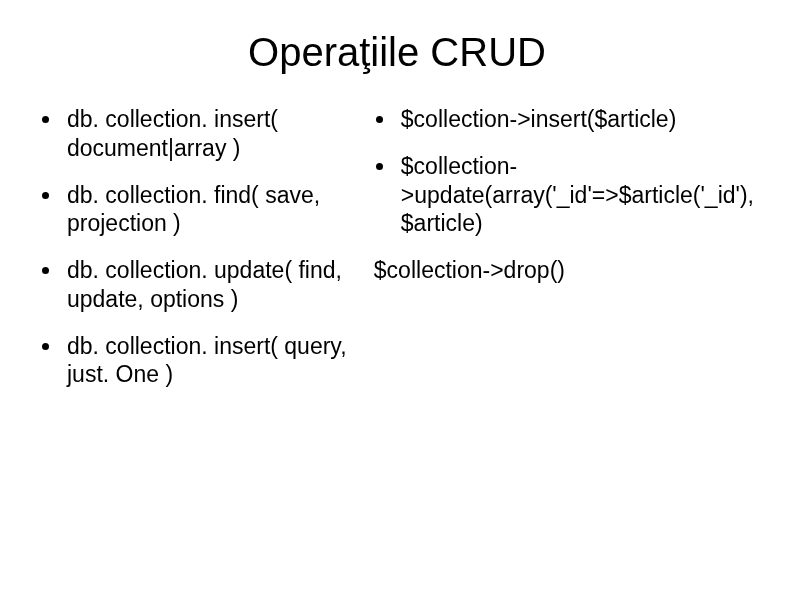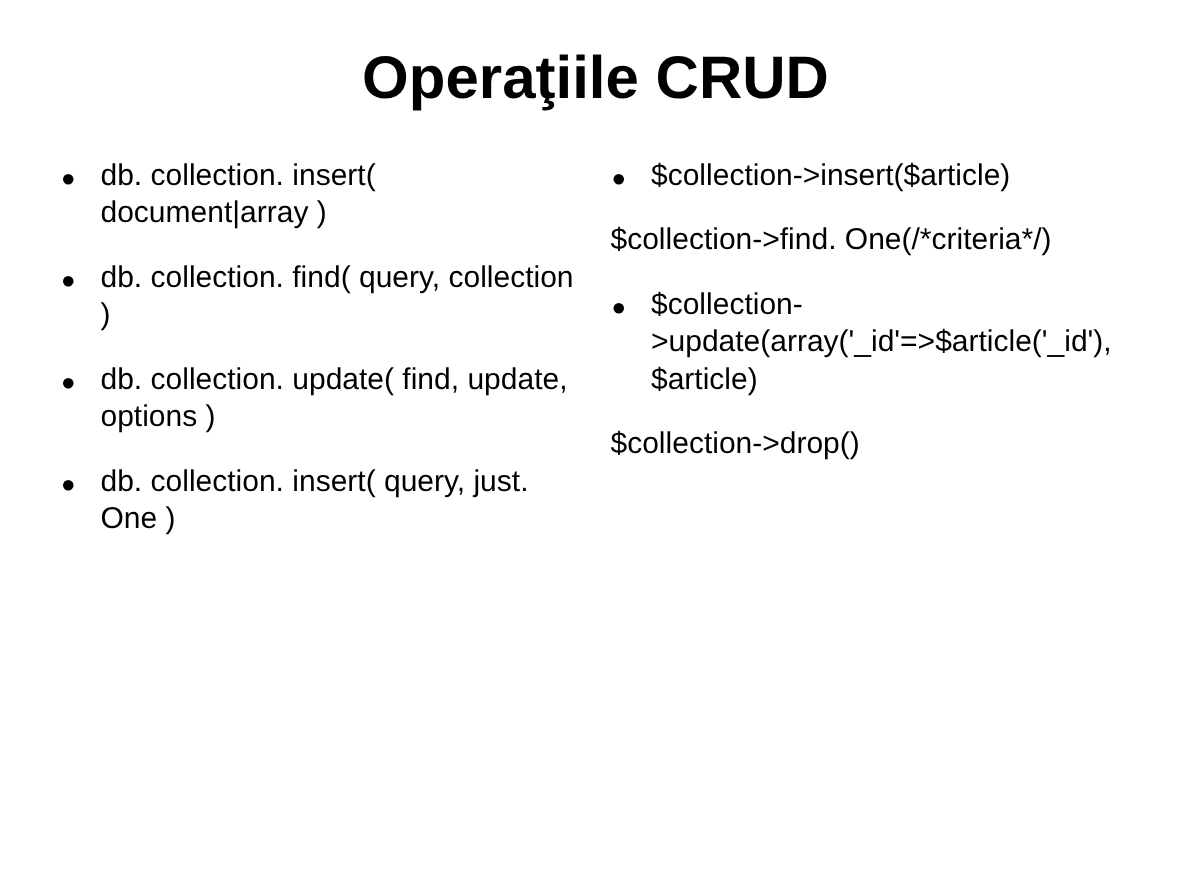--- a/index.html
+++ b/index.html
@@ -12,33 +12,33 @@
     color: #000;
   }
   .slide {
     width: 794px;
     height: 595px;
     box-sizing: border-box;
     padding: 30px 40px 30px 40px;
   }
   .title {
     font-size: 40px;
-    font-weight: 700;
+    font-weight: 400;
     text-align: center;
     margin-top: 0;
     margin-bottom: 30px;
   }
   .columns {
     display: flex;
     flex-direction: row;
     gap: 20px;
   }
   .col {
     flex: 1;
-    font-size: 20px;
+    font-size: 23px;
     line-height: 1.25;
   }
   .item {
     display: flex;
     align-items: flex-start;
     margin-bottom: 18px;
   }
   .bullet {
     width: 7px;
     height: 7px;
@@ -67,21 +67,21 @@
 
     <div class="col">
 
       <div class="item">
         <span class="bullet"></span>
         <span class="item-text">db. collection. insert( document|array )</span>
       </div>
 
       <div class="item">
         <span class="bullet"></span>
-        <span class="item-text">db. collection. find( query, collection )</span>
+        <span class="item-text">db. collection. find( save, projection )</span>
       </div>
 
       <div class="item">
         <span class="bullet"></span>
         <span class="item-text">db. collection. update( find, update, options )</span>
       </div>
 
 
       <div class="item">
         <span class="bullet"></span>
@@ -91,21 +91,20 @@
     </div>
 
     <div class="col">
 
       <div class="item">
         <span class="bullet"></span>
         <span class="item-text">$collection-&gt;insert($article)</span>
       </div>
 
 
-      <div class="plain">$collection-&gt;find. One(/*criteria*/)</div>
 
       <div class="item">
         <span class="bullet"></span>
         <span class="item-text">$collection-&gt;update(array('_id'=&gt;$article('_id'), $article)</span>
       </div>
 
 
       <div class="plain">$collection-&gt;drop()</div>
 
     </div>

